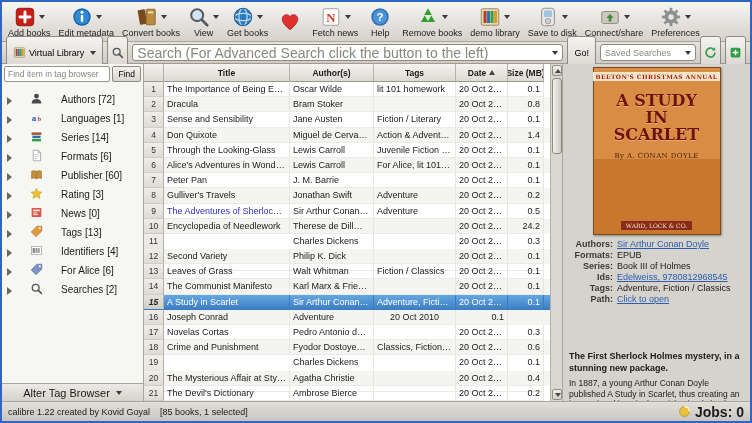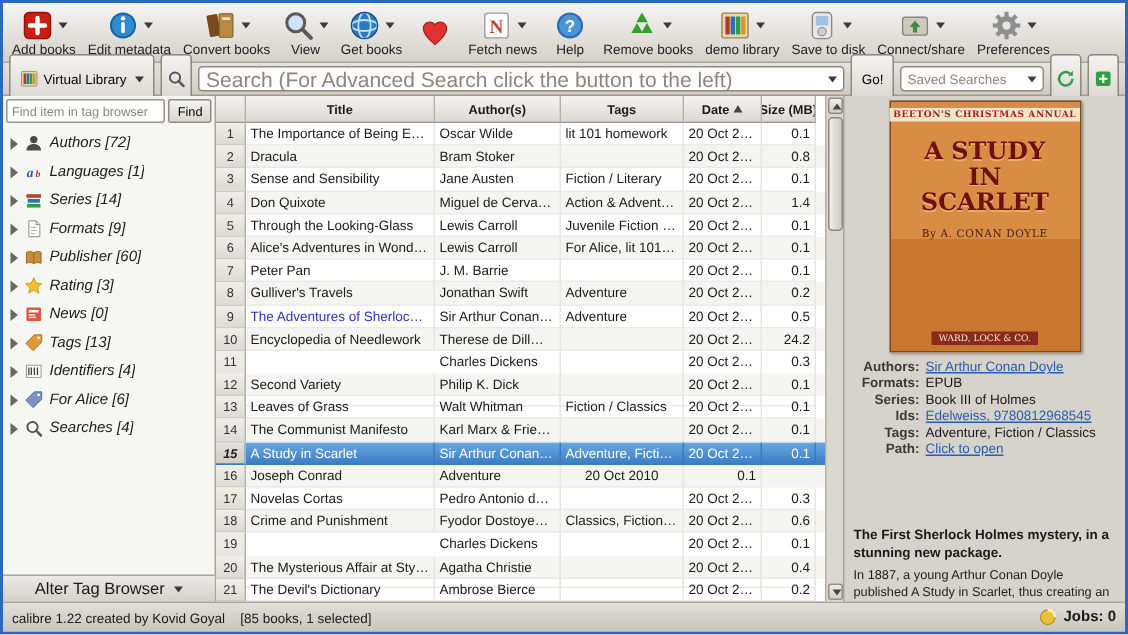--- a/index.html
+++ b/index.html
@@ -44,21 +44,21 @@
   
   .sidebar { width:142px; flex:none; background:#f6f6f3; border-right:1px solid #a9a49c;
              display:flex; flex-direction:column; }
   .findrow { height:20px; flex:none; display:flex; align-items:center; gap:2px; padding:1px 2px; }
   .findrow input { flex:1; min-width:0; height:16px; border:1px solid #9a958c; border-radius:2px;
                    font-size:8.5px; padding:0 3px; font-family:"Liberation Sans",sans-serif; }
   .findrow input::placeholder { color:#8a867e; }
   .findrow button { height:16px; font-size:8.5px; padding:0 5px;
                     background:linear-gradient(#f4f3f1,#d9d5cf); border:1px solid #8f8a80; border-radius:2px; }
   .tree { flex:1; overflow:hidden; padding-top:2px; }
-  .tree-item { height:19px; display:flex; align-items:center; gap:4px; padding-left:5px; font-size:10px;font-style:italic; }
+  .tree-item { height:19px; display:flex; align-items:flex-end; gap:18px; padding-left:5px; font-size:10px; }
   .tri { width:0; height:0; border-left:5px solid #6a675f; border-top:4px solid transparent;
          border-bottom:4px solid transparent; flex:none; }
   .tree-icon { width:13px; height:13px; flex:none; }
   .tree-icon svg { width:13px; height:13px; }
   .tree-label { white-space:nowrap; overflow:hidden; text-overflow:ellipsis; }
   .alter { height:18px; flex:none; display:flex; align-items:center; justify-content:center; gap:3px;
            background:linear-gradient(#eceae6,#d5d1cb); border-top:1px solid #a9a49c; font-size:11px; }
 
   
   .booklist { flex:1; min-width:0; display:flex; flex-direction:column; background:#fff; }
@@ -118,21 +118,21 @@
   .fvalue.link { color:#2a5db0; text-decoration:underline; }
   .summary { flex:1; overflow:hidden; padding:4px 6px 0;margin-top:41px; }
   .lead { font-weight:bold; font-size:9px; line-height:11.5px; margin-bottom:4px; }
   .para { font-size:8.5px; line-height:10.5px; color:#222; }
 
   
   .statusbar { height:20px; flex:none; display:flex; align-items:center; padding:0 6px;
                background:linear-gradient(#e2dfda,#c9c5be); border-top:1px solid #a9a49c; font-size:9px; }
   .sel-count { margin-left:10px; }
   .spacer { flex:1; }
-  .jobs { display:inline-flex; align-items:center; gap:4px; font-weight:bold; font-size:10px; }
+  .jobs { display:inline-flex; align-items:center; gap:4px; font-weight:bold; font-size:14px; }
 </style>
 </head>
 <body>
 
 <div class="window">
 
   <div class="toolbar" id="toolbar">
       <div class="tb-btn">
         <div class="tb-top">
           <span class="tb-icon"><svg viewBox="0 0 24 24">
@@ -359,21 +359,21 @@
               </svg></span>
             <span class="tree-label">Series [14]</span>
           </div>
           <div class="tree-item">
             <span class="tri"></span>
             <span class="tree-icon"><svg viewBox="0 0 16 16">
                 <path d="M4 1.5h6l3 3v10H4z" fill="#fff" stroke="#888" stroke-width="0.8"></path>
                 <path d="M10 1.5v3h3" fill="none" stroke="#888" stroke-width="0.8"></path>
                 <path d="M5.5 7h5M5.5 9.5h5M5.5 12h3.5" stroke="#aaa" stroke-width="0.8"></path>
               </svg></span>
-            <span class="tree-label">Formats [9]</span>
+            <span class="tree-label">Formats [6]</span>
           </div>
           <div class="tree-item">
             <span class="tri"></span>
             <span class="tree-icon"><svg viewBox="0 0 16 16">
                 <path d="M2 4c2-1 4-1 6 .3C10 3 12 3 14 4v9c-2-1-4-1-6 .3C6 12 4 12 2 13z" fill="#c9903a" stroke="#8a5f1f" stroke-width="0.7"></path>
                 <line x1="8" y1="4.3" x2="8" y2="13.3" stroke="#8a5f1f" stroke-width="0.7"></line>
               </svg></span>
             <span class="tree-label">Publisher [60]</span>
           </div>
           <div class="tree-item">
@@ -421,21 +421,21 @@
                 <circle cx="12" cy="4" r="1.2" fill="#fff"></circle>
               </svg></span>
             <span class="tree-label">For Alice [6]</span>
           </div>
           <div class="tree-item">
             <span class="tri"></span>
             <span class="tree-icon"><svg viewBox="0 0 16 16">
                 <circle cx="7" cy="7" r="4.2" fill="none" stroke="#555" stroke-width="1.6"></circle>
                 <line x1="10" y1="10" x2="14" y2="14" stroke="#555" stroke-width="2" stroke-linecap="round"></line>
               </svg></span>
-            <span class="tree-label">Searches [4]</span>
+            <span class="tree-label">Searches [2]</span>
           </div>
         </div>
       <div class="alter">
         <span>Alter Tag Browser</span>
         <span class="dd"></span>
       </div>
     </div>
 
     <div class="booklist">
       <div class="thead" id="thead">

